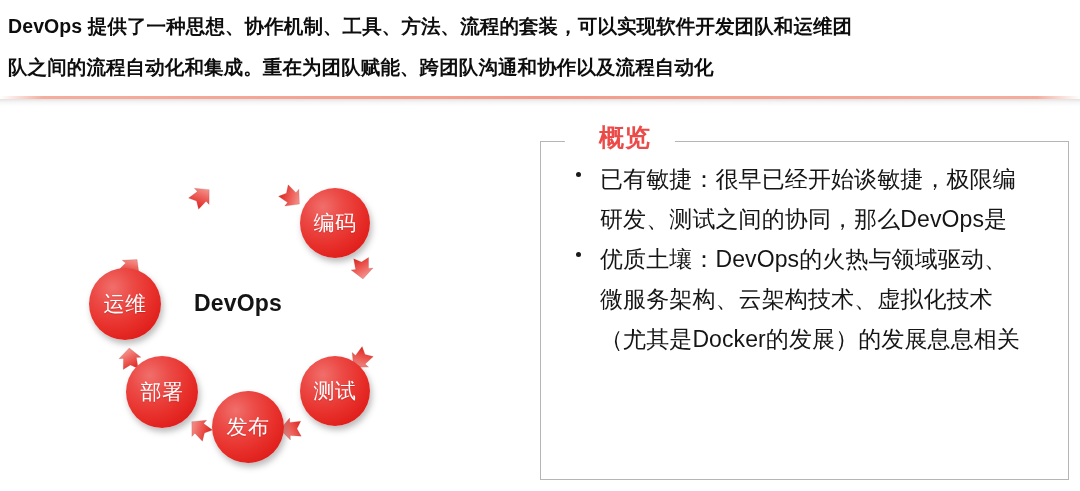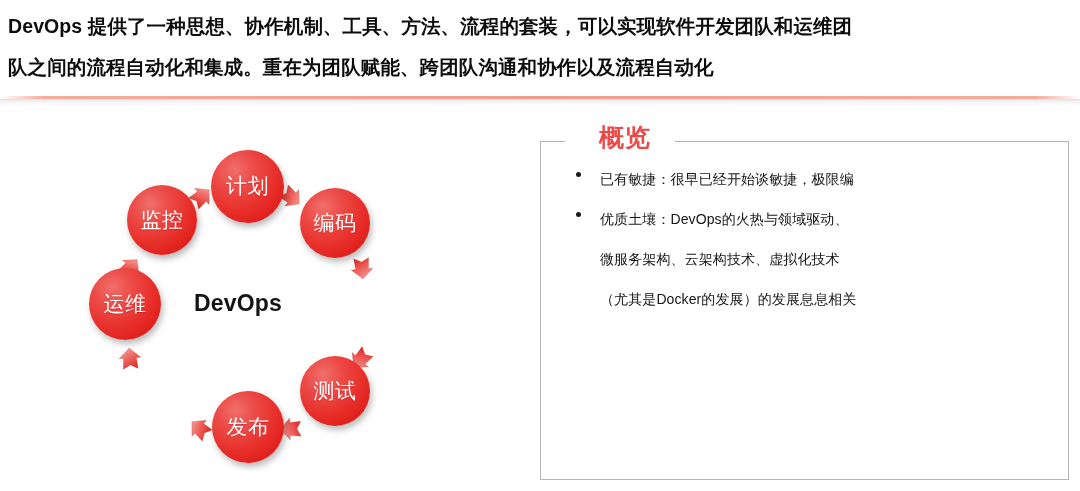--- a/index.html
+++ b/index.html
@@ -157,21 +157,21 @@
   .overview-bullet {
     position: absolute;
     left: 36px;
     top: 13px;
     width: 5px;
     height: 5px;
     border-radius: 50%;
     background: #1a1a1a;
   }
   .overview-text {
-    font-size: 14px;
+    font-size: 23px;
     line-height: 40px;
     font-weight: 400;
     color: #151515;
     letter-spacing: 0.1px;
     display: block;
   }
 </style>
 </head>
 <body>
 
@@ -231,58 +231,56 @@
       <path d="M13 2 L24 12 L19.5 12 L20.5 23 L13 19 L5.5 23 L6.5 12 L2 12 Z" fill="url(#ag1)" stroke="rgba(150,60,55,0.25)" stroke-width="0.7"></path>
     </svg>
   </div>
 
   <div class="cycle-arrow" style="left:117px; top:147px; transform:rotate(40deg);">
     <svg viewBox="0 0 26 26" xmlns="http://www.w3.org/2000/svg">
       <path d="M13 2 L24 12 L19.5 12 L20.5 23 L13 19 L5.5 23 L6.5 12 L2 12 Z" fill="url(#ag1)" stroke="rgba(150,60,55,0.25)" stroke-width="0.7"></path>
     </svg>
   </div>
 
-  <div class="cycle-node" style="left:211px; top:42px; width:73px; height:73px;">
-    <span class="cycle-node-label">计划</span>
-  </div>
 
   <div class="cycle-node" style="left:300px; top:80px; width:70px; height:70px;">
     <span class="cycle-node-label">编码</span>
   </div>
 
 
   <div class="cycle-node" style="left:300px; top:248px; width:70px; height:70px;">
     <span class="cycle-node-label">测试</span>
   </div>
 
   <div class="cycle-node" style="left:212px; top:283px; width:72px; height:72px;">
     <span class="cycle-node-label">发布</span>
   </div>
 
+  <div class="cycle-node" style="left:126px; top:248px; width:72px; height:72px;">
+    <span class="cycle-node-label">部署</span>
+  </div>
 
   <div class="cycle-node" style="left:89px; top:160px; width:72px; height:72px;">
     <span class="cycle-node-label">运维</span>
   </div>
 
-  <div class="cycle-node" style="left:127px; top:77px; width:70px; height:70px;">
-    <span class="cycle-node-label">监控</span>
-  </div>
 
   <div id="cycle-center-label">DevOps</div>
 </div>
 
 <div id="overview-panel">
   <div id="overview-frame"></div>
 
   <div id="overview-title">概览</div>
 
   <ul id="overview-list">
     <li class="overview-item">
       <span class="overview-bullet"></span>
       <span class="overview-text">已有敏捷：很早已经开始谈敏捷，极限编</span>
+      <span class="overview-text">研发、测试之间的协同，那么DevOps是</span>
     </li>
     <li class="overview-item">
       <span class="overview-bullet"></span>
       <span class="overview-text">优质土壤：DevOps的火热与领域驱动、</span>
       <span class="overview-text">微服务架构、云架构技术、虚拟化技术</span>
       <span class="overview-text">（尤其是Docker的发展）的发展息息相关</span>
     </li>
   </ul>
 </div>
 

